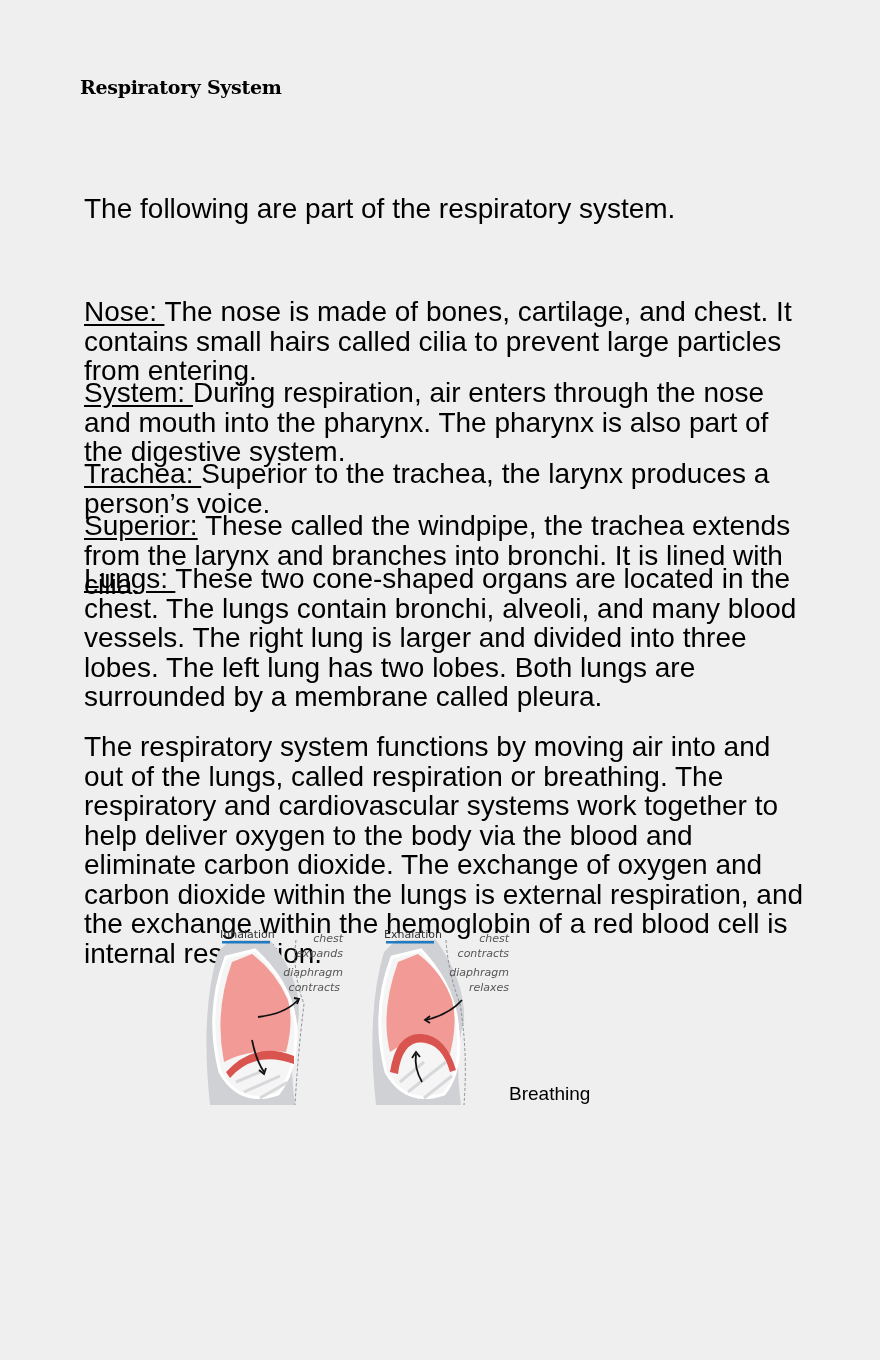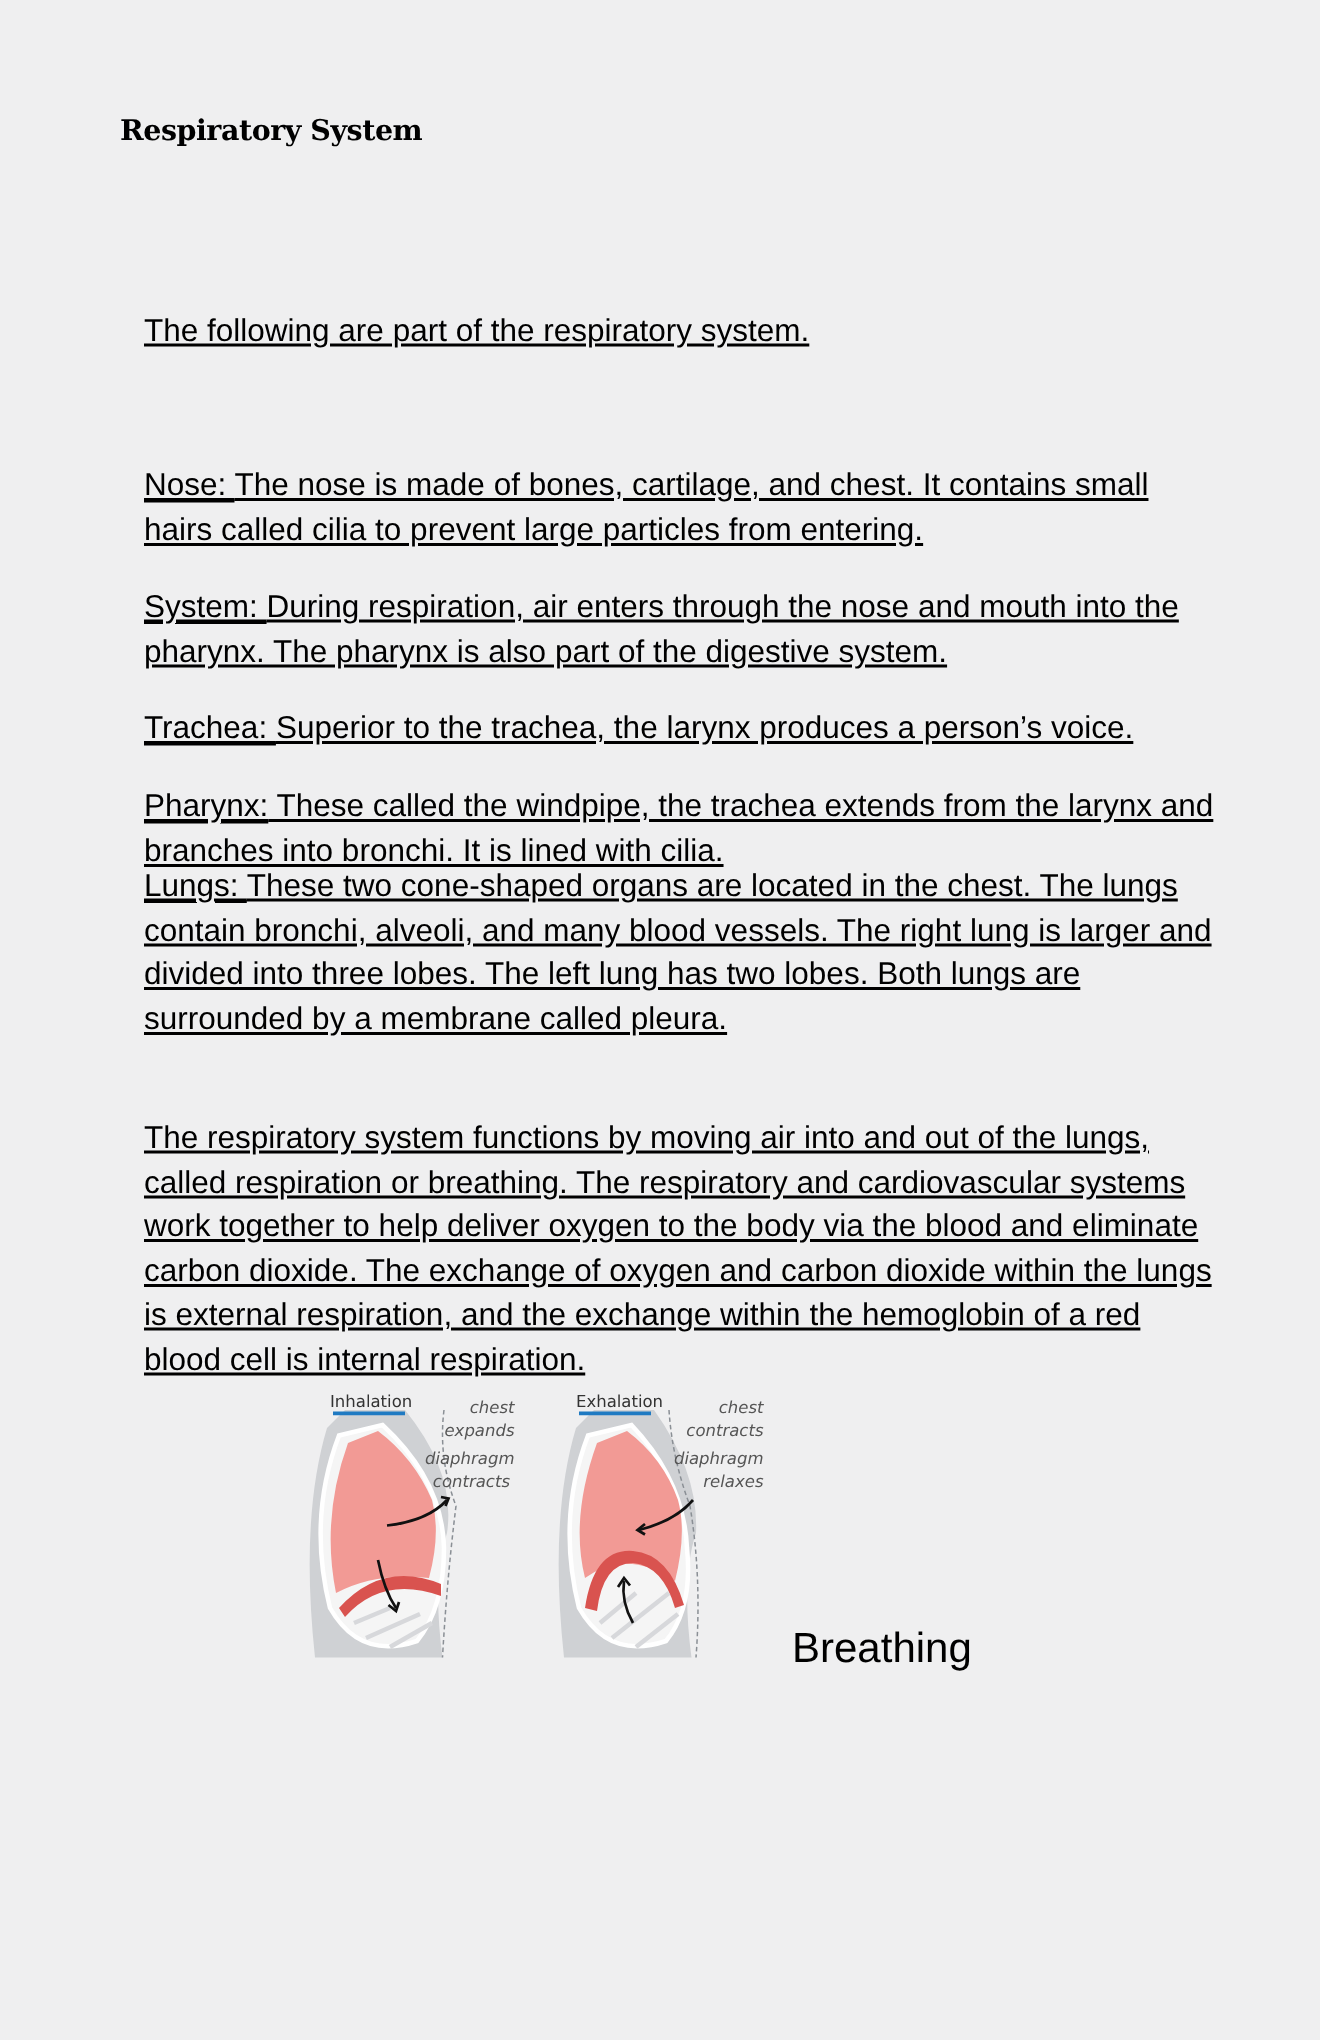--- a/index.html
+++ b/index.html
@@ -1,37 +1,37 @@
 <!DOCTYPE html>
 <html><head>
 <meta charset="utf-8">
 <style>
   html, body { margin:0; padding:0; }
   body { width:880px; height:1360px; background:#efeff0; overflow:hidden; position:relative; color:#000; }
   .title { position:absolute; left:80px; top:76px; font-family:"DejaVu Serif", serif; font-weight:bold; font-size:19px; letter-spacing:-0.3px; margin:0; }
-  .p { position:absolute; left:80px; width:720px; font-family:"Liberation Sans", sans-serif; font-size:21px; line-height:29.5px; margin:16px;text-decoration:underline; }
+  .p { position:absolute; left:80px; width:720px; font-family:"Liberation Sans", sans-serif; font-size:28px; line-height:29.5px; margin:4px; }
   .term { text-decoration:underline; text-underline-offset:3px;text-align:center; }
   .figure { position:absolute; left:200px; top:922px; width:320px; height:188px; }
-  .caption { position:absolute; left:528px; top:1083px; font-family:"Liberation Sans", sans-serif; font-size:28px; }
+  .caption { position:absolute; left:509px; top:1083px; font-family:"Liberation Sans", sans-serif; font-size:19px; }
   .lbl { font-family:"DejaVu Sans", sans-serif; }
 </style>
 </head>
 <body>
 
 <h1 class="title">Respiratory System</h1>
 
 <p class="p" style="top:190px">The following are part of the respiratory system.</p>
 
 <p class="p" style="top:293px"><span class="term">Nose: </span><span>The nose is made of bones, cartilage, and chest. It contains small hairs called cilia to prevent large particles from entering.</span></p>
 
 <p class="p" style="top:374px"><span class="term">System: </span><span>During respiration, air enters through the nose and mouth into the pharynx. The pharynx is also part of the digestive system.</span></p>
 
 <p class="p" style="top:455px"><span class="term">Trachea: </span><span>Superior to the trachea, the larynx produces a person’s voice.</span></p>
 
-<p class="p" style="top:507px"><span class="term">Pharynx:</span><span> These called the windpipe, the trachea extends from the larynx and branches into bronchi. It is lined with cilia.</span></p>
+<p class="p" style="top:507px"><span class="term">Superior:</span><span> These called the windpipe, the trachea extends from the larynx and branches into bronchi. It is lined with cilia.</span></p>
 
 <p class="p" style="top:560px"><span class="term">Lungs: </span><span>These two cone-shaped organs are located in the chest. The lungs contain bronchi, alveoli, and many blood vessels. The right lung is larger and divided into three lobes. The left lung has two lobes. Both lungs are surrounded by a membrane called pleura.</span></p>
 
 <p class="p" style="top:728px">The respiratory system functions by moving air into and out of the lungs, called respiration or breathing. The respiratory and cardiovascular systems work together to help deliver oxygen to the body via the blood and eliminate carbon dioxide. The exchange of oxygen and carbon dioxide within the lungs is external respiration, and the exchange within the hemoglobin of a red blood cell is internal respiration.</p>
 
 <div class="figure">
   <svg width="320" height="188" viewBox="0 0 320 188">
 
     <g>
       <path d="M18,30 Q0,90 10,183 L95,183 Q88,130 98,100 Q104,60 70,18 L30,18 Z" fill="#cfd1d4"></path>

